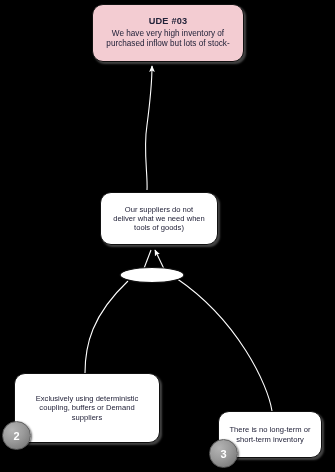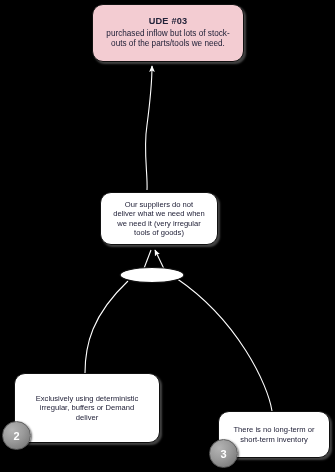--- a/index.html
+++ b/index.html
@@ -69,21 +69,21 @@
     left: 14px;
     top: 373px;
     width: 146px;
     height: 70px;
     font-size: 7.6px;
     padding: 2px 19px;
   }
   #cause3-node {
     left: 218px;
     top: 411px;
-    width: 112px;
+    width: 104px;
     height: 47px;
     font-size: 7.6px;
     padding: 4px 6px;
   }
   .badge {
     position: absolute;
     width: 27px;
     height: 27px;
     border-radius: 50%;
     background: radial-gradient(circle at 34% 30%, #b4b4b4 0%, #9a9a9a 45%, #6d6d6d 100%);
@@ -119,35 +119,34 @@
 
     <path d="M 85,373 C 85,345 92,315 128,281" fill="none" stroke="#ffffff" stroke-width="1.1"></path>
 
     <path d="M 272,411 C 268,385 238,320 176,278" fill="none" stroke="#ffffff" stroke-width="1.1"></path>
 
     <ellipse cx="152" cy="275" rx="32" ry="7.5" fill="#ffffff" stroke="#101010" stroke-width="1.2"></ellipse>
   </svg>
 
   <div class="node" id="ude-node">
     <span id="ude-title" class="line">UDE #03</span>
+    <span class="line">We have very high inventory of</span>
     <span class="line">purchased inflow but lots of stock-</span>
-    <span class="line">outs of the parts/tools we need.</span>
   </div>
 
   <div class="node" id="mid-node">
     <span class="line">Our suppliers do not</span>
     <span class="line">deliver what we need when</span>
-    <span class="line">we need it (very irregular</span>
     <span class="line">tools of goods)</span>
   </div>
 
   <div class="node" id="cause2-node">
     <span class="line">Exclusively using deterministic</span>
-    <span class="line">irregular, buffers or Demand</span>
-    <span class="line">deliver</span>
+    <span class="line">coupling, buffers or Demand</span>
+    <span class="line">suppliers</span>
   </div>
 
   <div class="node" id="cause3-node">
     <span class="line">There is no long-term or</span>
     <span class="line">short-term inventory</span>
   </div>
 
   <div class="badge" id="badge-2">2</div>
   <div class="badge" id="badge-3">3</div>
 

